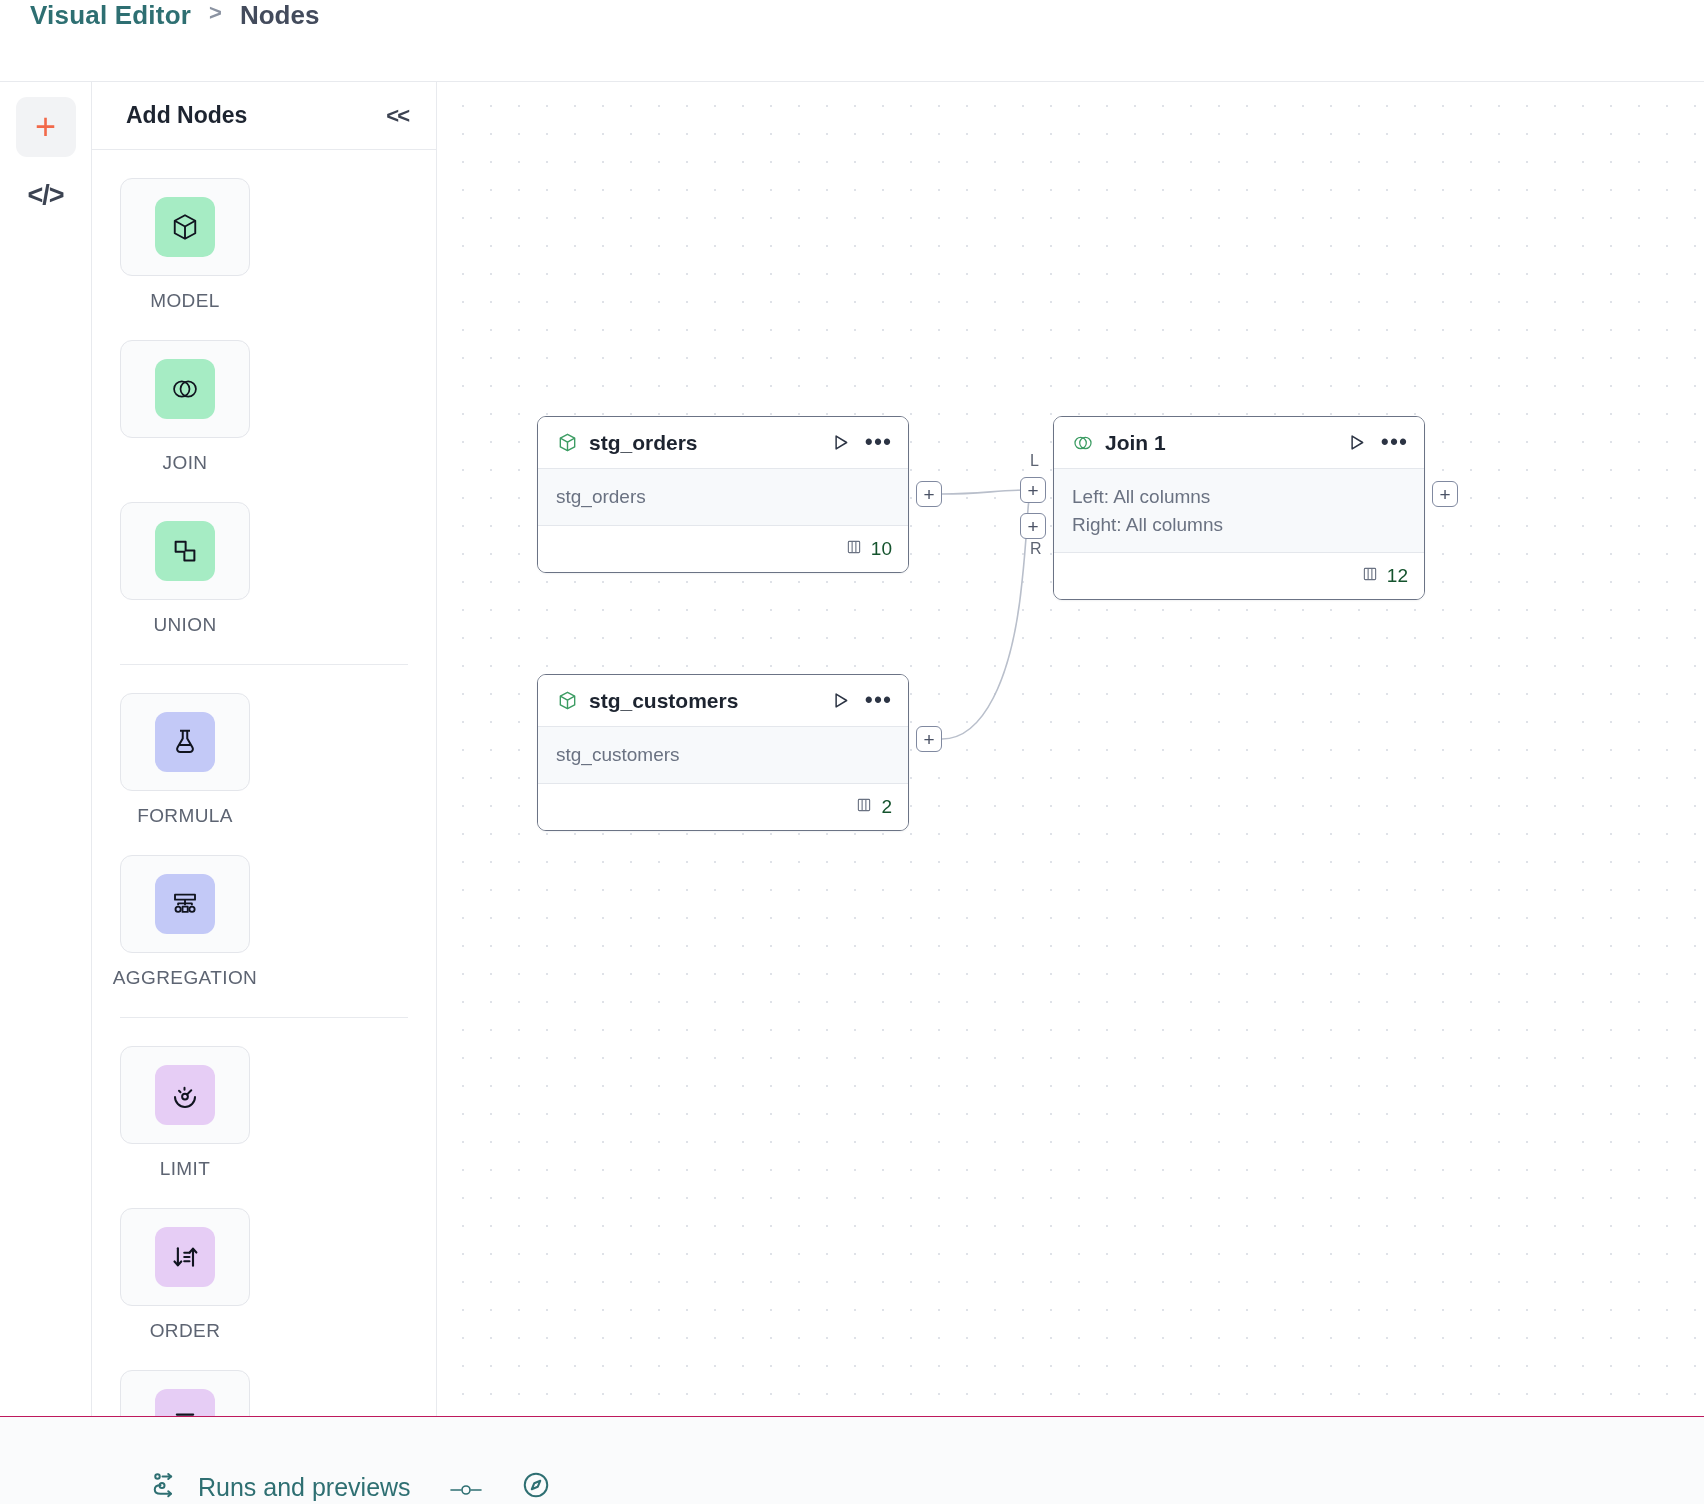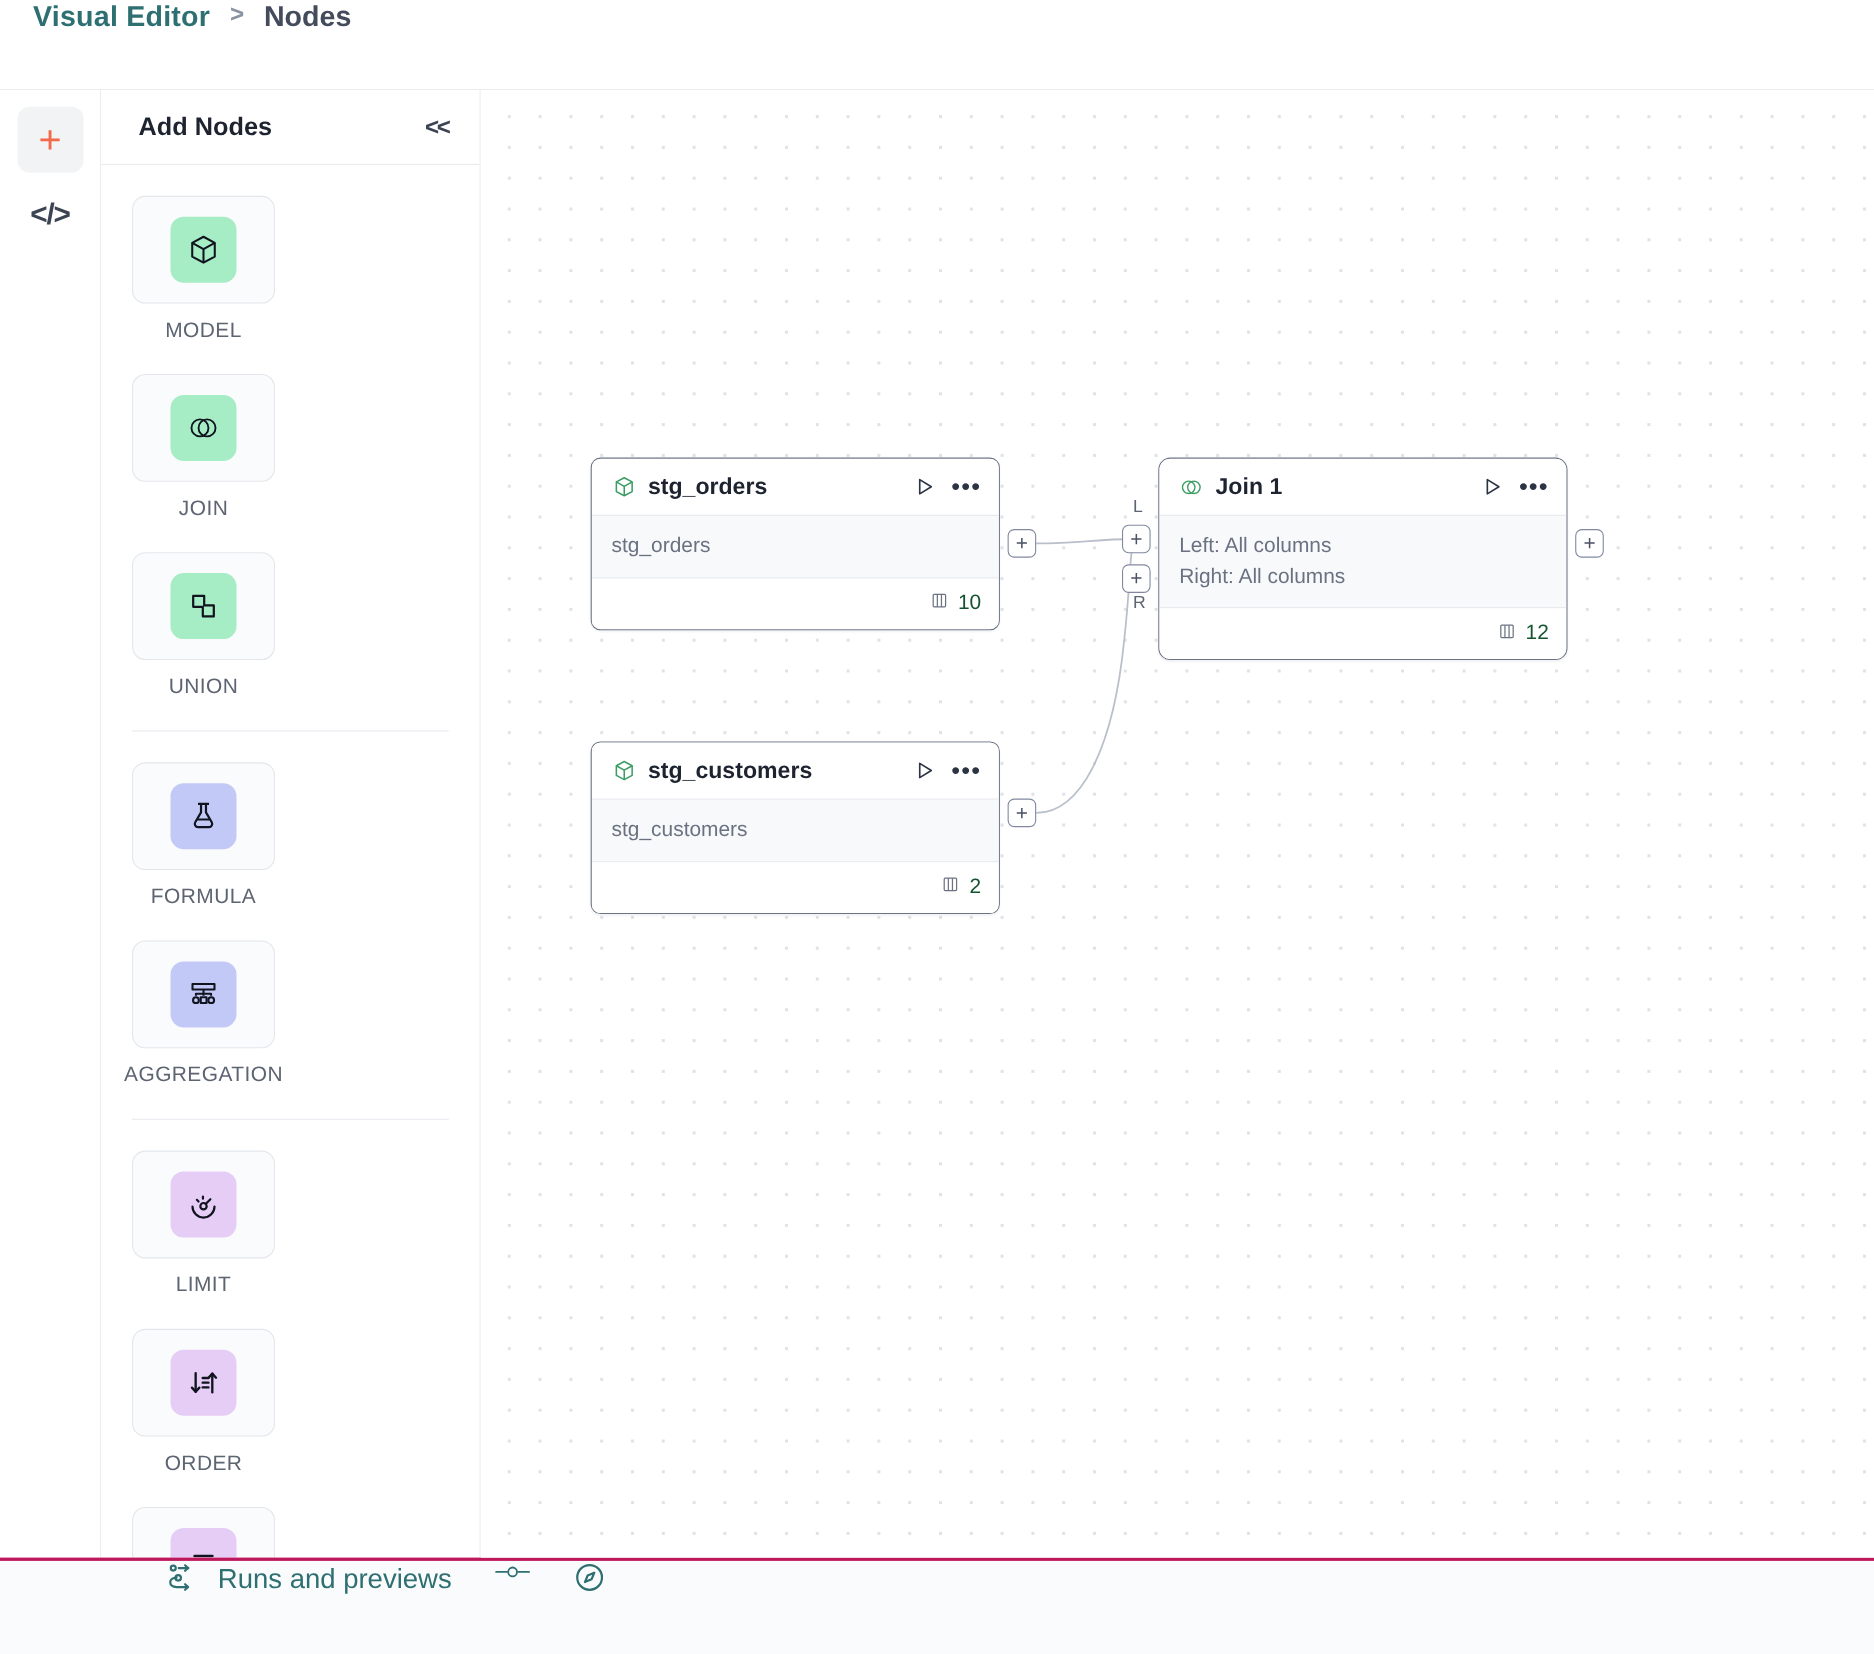--- a/index.html
+++ b/index.html
@@ -133,22 +133,22 @@
     z-index: 5;
   }
   .handle-tag {
     position: absolute; font-size: 16px; color: #5d6472; z-index: 5;
   }
 
   
   .footer {
     height: 88px; flex: 0 0 88px;
     background: #fafbfc;
-    border-top: 3px solid #be185d;
-    display: flex; align-items: flex-start;
+    border-top: 1px solid #be185d;
+    display: flex; align-items: flex-end;
     padding-left: 150px; gap: 38px;
   }
   .footer-item { display: flex; align-items: center; gap: 18px; cursor: pointer; }
   .footer-text { font-size: 25px; color: #2e6f72; }
 </style>
 </head>
 <body>
 
 <div id="app">
 
@@ -365,21 +365,21 @@
           <span class="col-count">2</span>
         </div>
       </div>
       <div class="handle" style="left:479px; top:644px;">+</div>
 
       <div class="handle" style="left:583px; top:395px;">+</div>
       <div class="handle-tag" style="left:593px; top:370px;">L</div>
       <div class="handle" style="left:583px; top:431px;">+</div>
       <div class="handle-tag" style="left:593px; top:458px;">R</div>
 
-      <div class="card" style="left:616px; top:334px; width:372px;border-radius:11px;">
+      <div class="card" style="left:616px; top:334px; width:372px;">
         <div class="card-head">
           <span class="card-icon">
             <svg width="22" height="20" viewBox="0 0 28 24" fill="none" stroke="#3c9c63" stroke-width="1.6">
               <circle cx="11" cy="12" r="7.2"></circle>
                 <circle cx="17" cy="12" r="7.2"></circle>
             </svg>
           </span>
           <span class="card-title">Join 1</span>
           <span class="head-btn">
             <svg width="21" height="21" viewBox="0 0 24 24" fill="none" stroke="#2c3444" stroke-width="1.7" stroke-linejoin="round">

